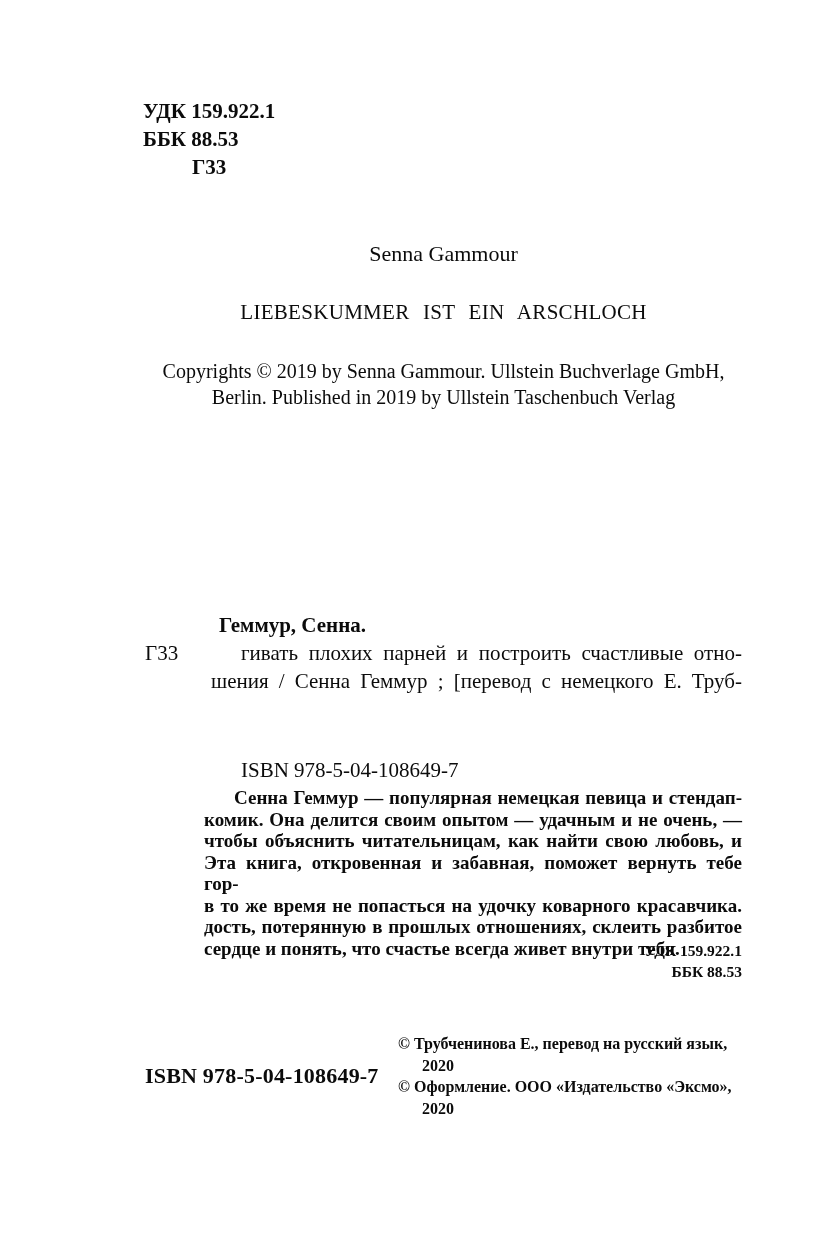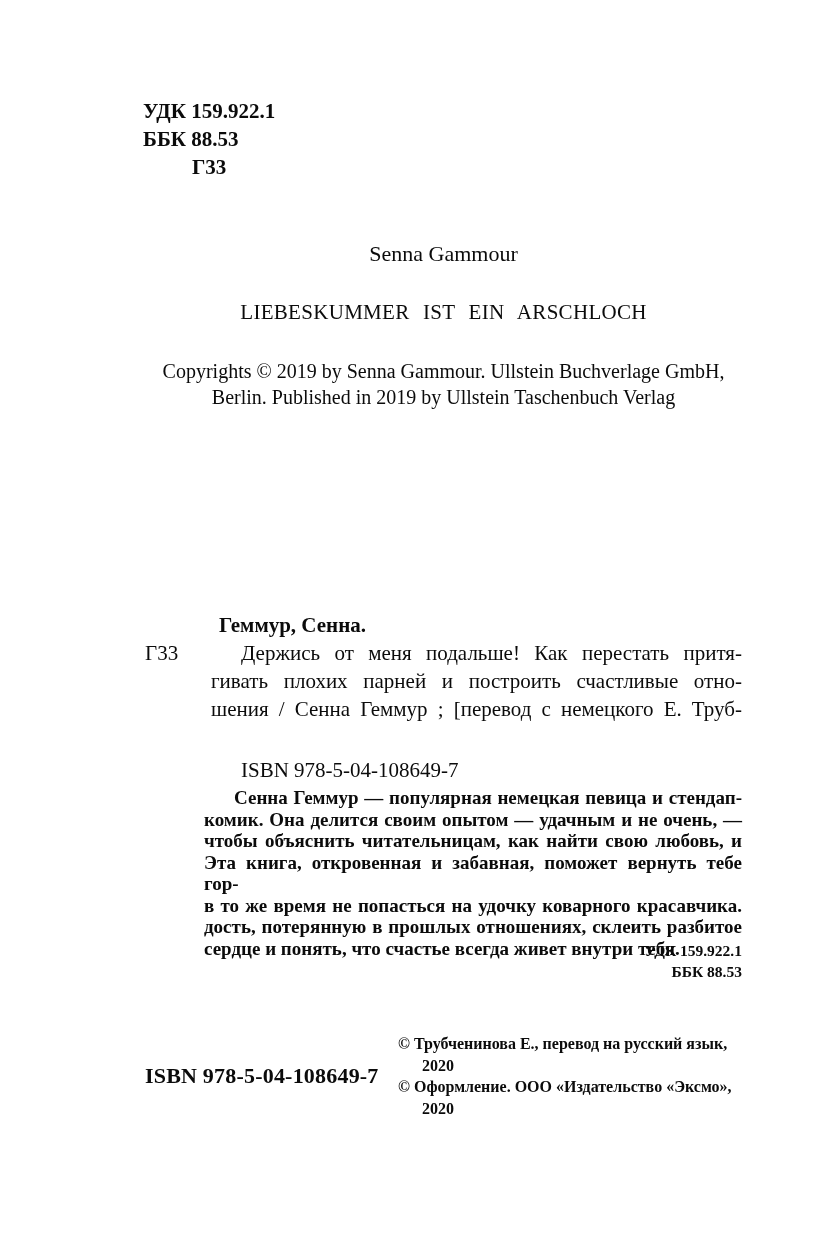--- a/index.html
+++ b/index.html
@@ -148,21 +148,20 @@
 
   <div class="blk center-band orig-copyright">
     <div>Copyrights © 2019 by Senna Gammour. Ullstein Buchverlage GmbH,</div>
     <div>Berlin. Published in 2019 by Ullstein Taschenbuch Verlag</div>
   </div>
 
   <div class="blk catalog">
     <span class="hang-code">Г33</span>
     <div class="cat-heading">Геммур, Сенна.</div>
     <div class="cat-para para">
-        <div class="tline">Держись от меня подальше! Как перестать притя-</div>
         <div class="tline">гивать плохих парней и построить счастливые отно-</div>
         <div class="tline">шения / Сенна Геммур ; [перевод с немецкого Е. Труб-</div>
       </div>
   </div>
 
   <div class="blk isbn1">ISBN 978-5-04-108649-7</div>
 
   <div class="blk annotation para">
       <div class="tline">Сенна Геммур — популярная немецкая певица и стендап-</div>
       <div class="tline">комик. Она делится своим опытом — удачным и не очень, —</div>

